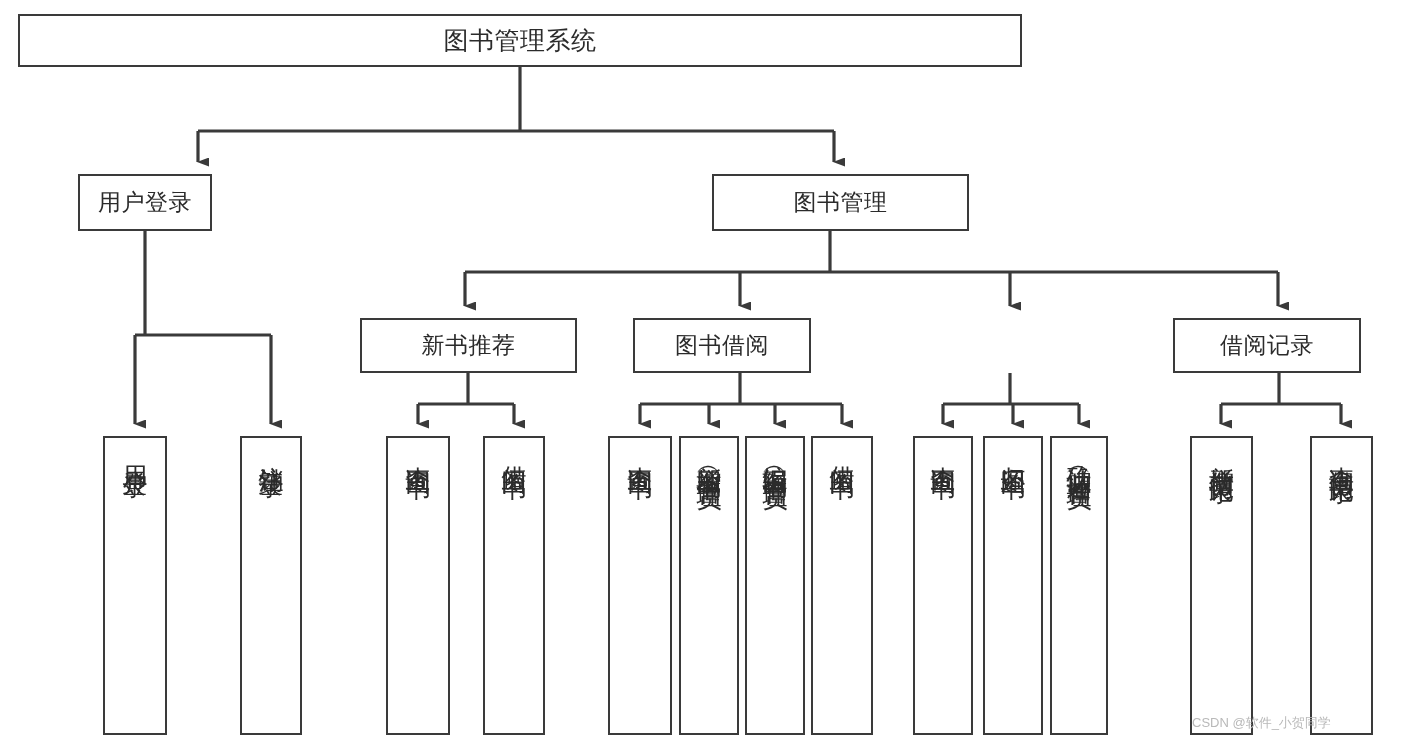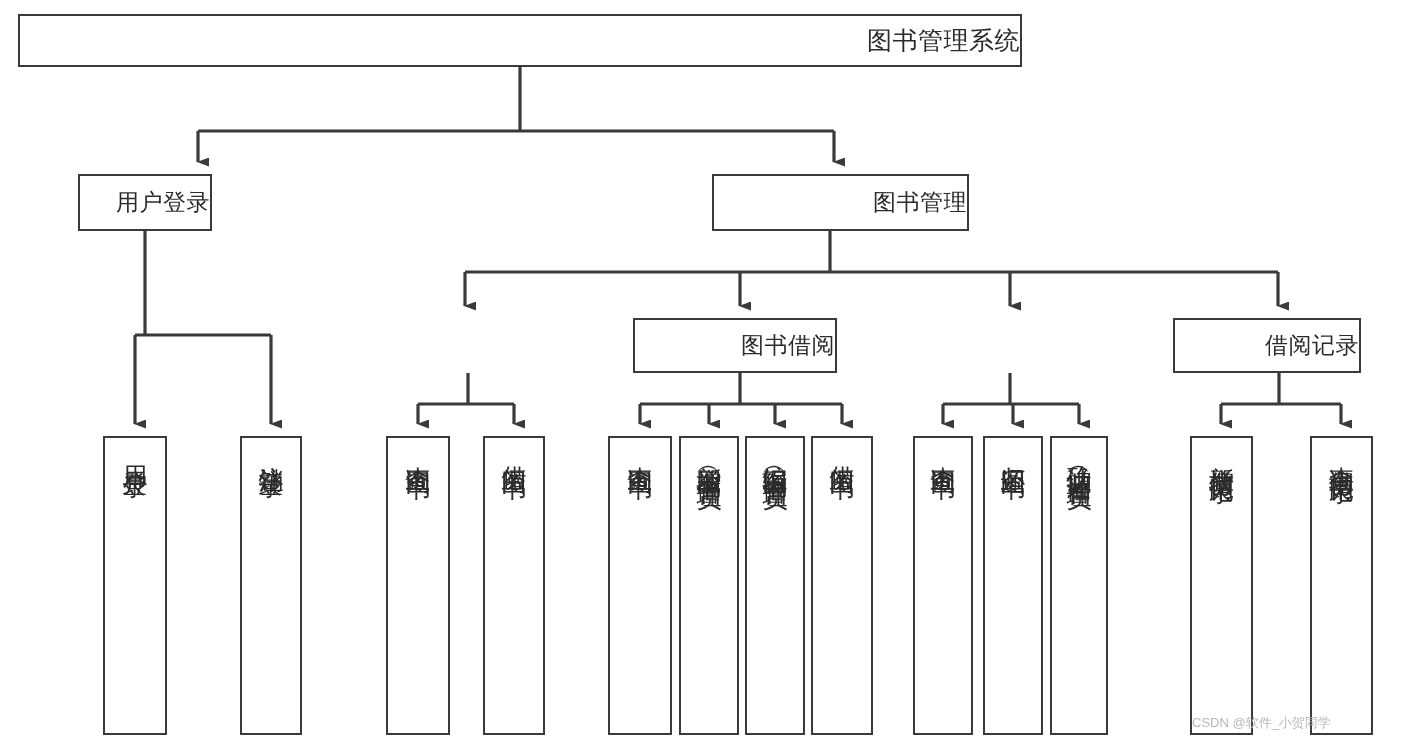--- a/index.html
+++ b/index.html
@@ -10,21 +10,21 @@
   #stage{position:relative;width:1405px;height:747px;background:#ffffff;}
   #wires{position:absolute;left:0;top:0;width:1405px;height:747px;}
 
   .node{
     position:absolute;
     box-sizing:border-box;
     background:#ffffff;
     border:2px solid #3a3a3a;
     display:flex;
     align-items:center;
-    justify-content:flex-end;
+    justify-content:center;
     color:#2b2b2b;
   }
   .node .lbl{
     display:block;
     text-align:center;
     line-height:1.18;
     letter-spacing:0.5px;
   }
 
   
@@ -115,21 +115,24 @@
     <span class="lbl">图书管理系统</span>
   </div>
 
   <div class="node n-branch" style="left:78px;top:174px;width:134px;height:57px;">
     <span class="lbl">用户登录</span>
   </div>
   <div class="node n-branch" style="left:712px;top:174px;width:257px;height:57px;">
     <span class="lbl">图书管理</span>
   </div>
 
-  <div class="node n-group" style="left:633px;top:318px;width:204px;height:55px;">
+  <div class="node n-group" style="left:360px;top:318px;width:217px;height:55px;">
+    <span class="lbl">新书推荐</span>
+  </div>
+  <div class="node n-group" style="left:633px;top:318px;width:178px;height:55px;">
     <span class="lbl">图书借阅</span>
   </div>
   <div class="node n-group" style="left:1173px;top:318px;width:188px;height:55px;">
     <span class="lbl">借阅记录</span>
   </div>
 
   <div class="node n-leaf" style="left:103px;top:436px;width:64px;height:299px;">
     <span class="lbl">用户登录</span>
   </div>
   <div class="node n-leaf" style="left:240px;top:436px;width:62px;height:299px;">

